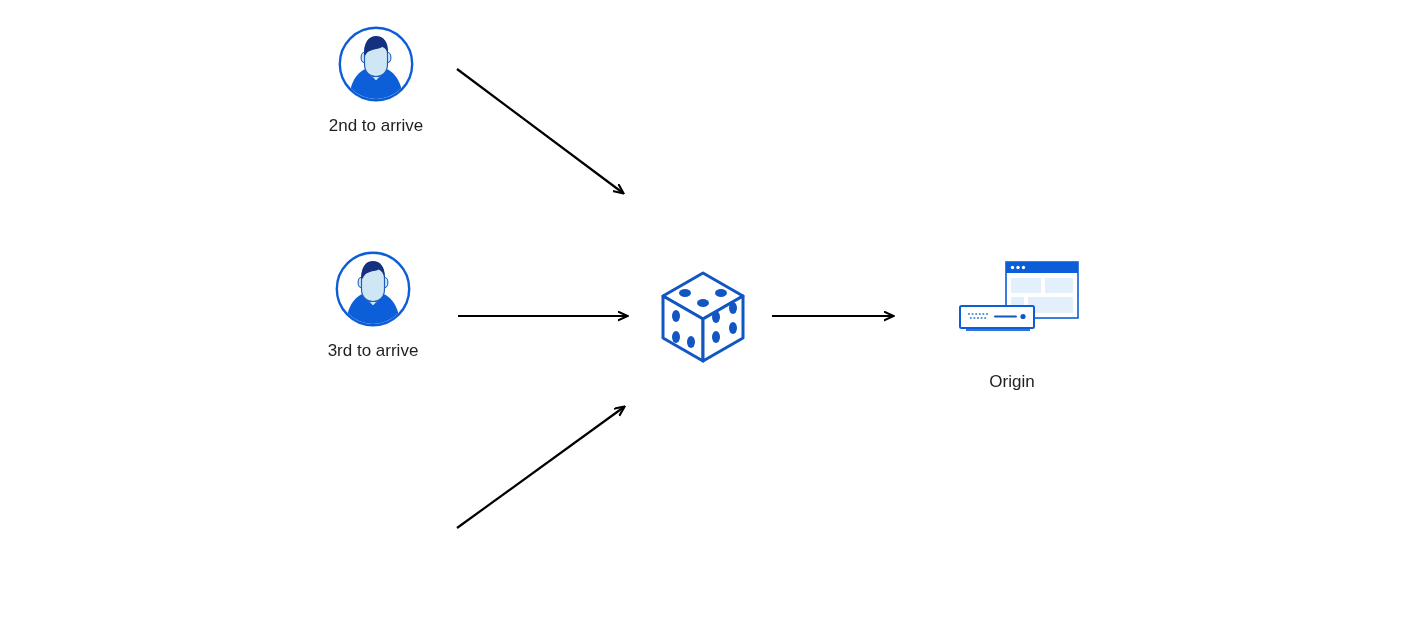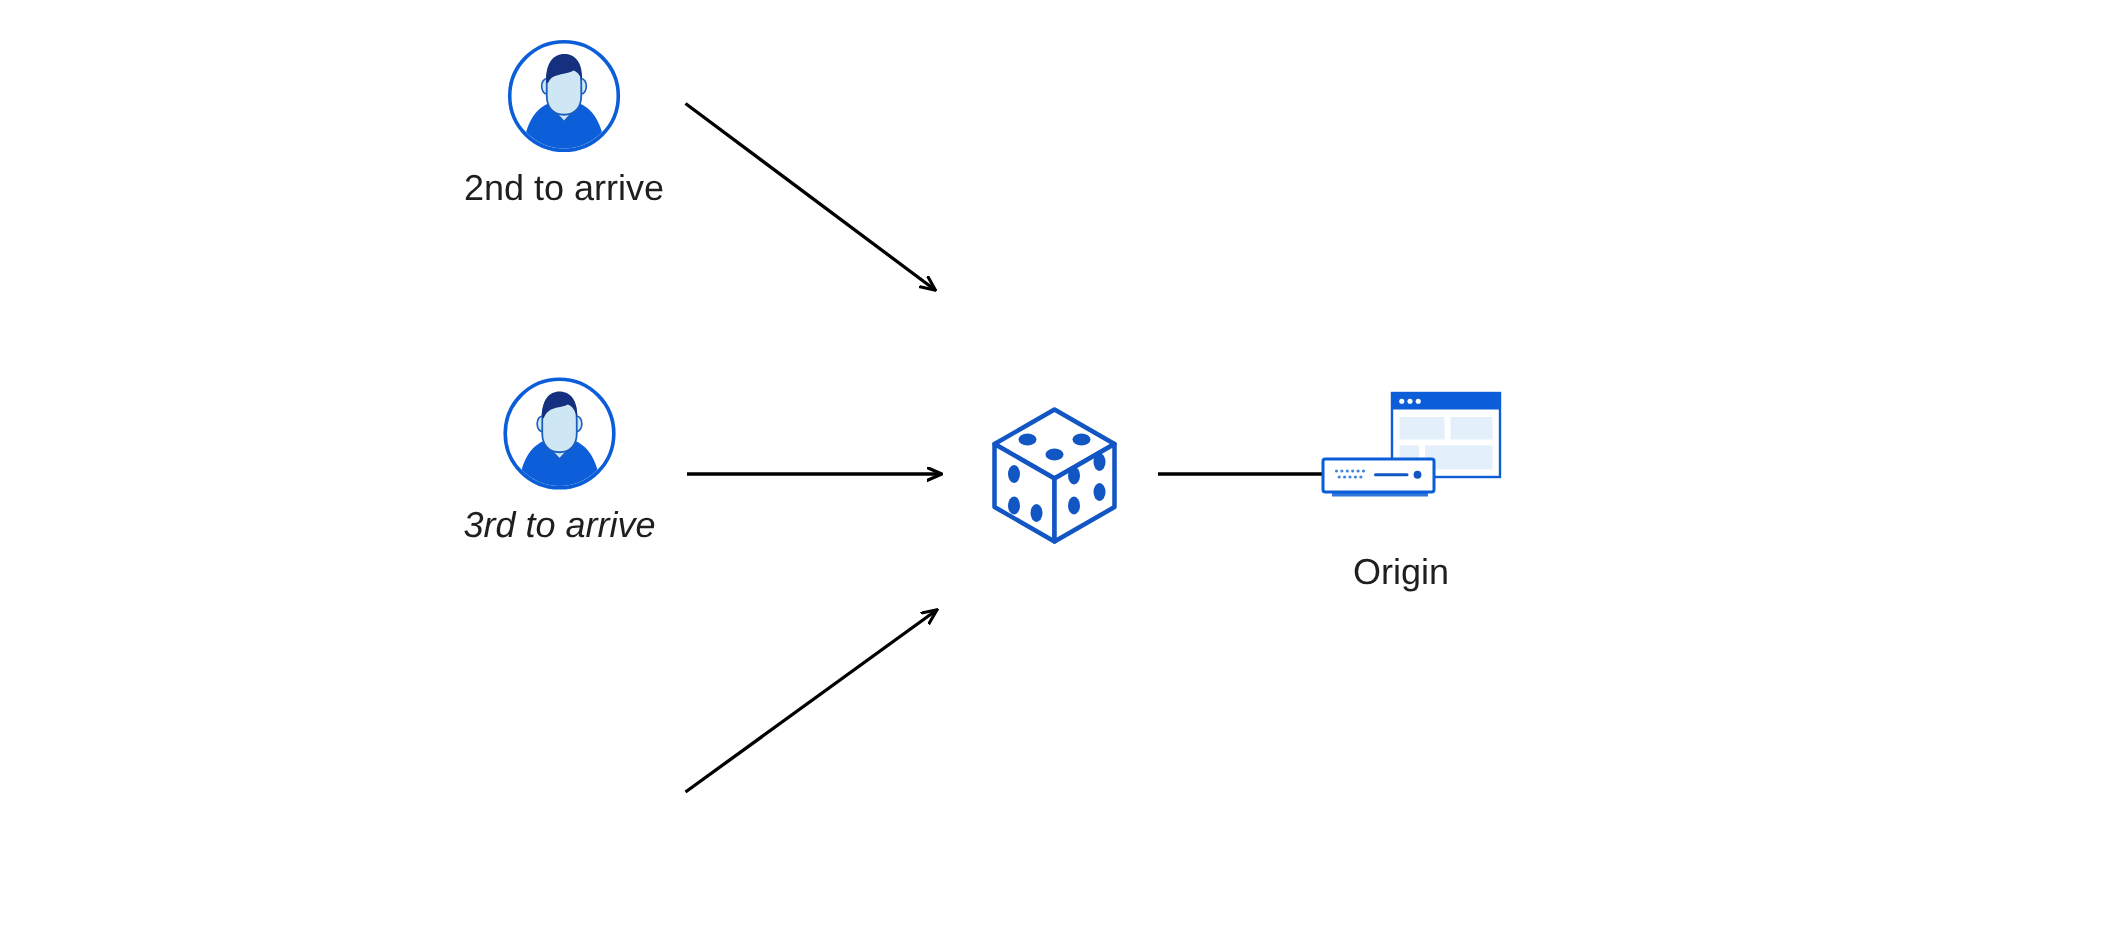--- a/index.html
+++ b/index.html
@@ -31,21 +31,21 @@
     text-align: center;
   }
   .avatar-wrap {
     width: 76px;
     height: 76px;
     margin: 0 auto;
     display: block;
   }
   .node-label {
     margin-top: 12px;
-    font-size: 24px;
+    font-size: 17px;
     line-height: 24px;
     color: #1f1f1f;
     white-space: nowrap;
     font-family: "Liberation Sans", sans-serif;
   }
   .origin-node {
     width: 200px;
     text-align: center;
   }
   .origin-art {
@@ -100,21 +100,21 @@
         <path d="M38 44.5 L33 49.5 L38 55 L43 49.5 Z" fill="#cfe7f5" stroke="#1a5fbf" stroke-width="1"></path>
         <ellipse cx="26.6" cy="31.5" rx="3.5" ry="5.2" fill="#cfe7f5" stroke="#1a5fbf" stroke-width="1.1"></ellipse>
         <ellipse cx="49.4" cy="31.5" rx="3.5" ry="5.2" fill="#cfe7f5" stroke="#1a5fbf" stroke-width="1.1"></ellipse>
         <path d="M26.5 29 C26.5 16.5 31.5 11.5 38 11.5 C44.5 11.5 49.5 16.5 49.5 29 L49.5 38 C49.5 46 44.8 50.5 38 50.5 C31.2 50.5 26.5 46 26.5 38 Z" fill="#cfe7f5" stroke="#1a5fbf" stroke-width="1.2"></path>
         <path d="M26.2 28.5 C25.6 16 31 10 38 10 C45.2 10 50.6 15.2 50 27.5 C49.2 25.2 47.4 22 44.4 21 C40.6 23.6 31.2 23.2 28.6 27.2 C27.8 28.4 27 30.8 26.2 28.5 Z" fill="#14307f"></path>
       </g>
     </svg>
     <div class="node-label">2nd to arrive</div>
   </div>
 
-  <div class="node avatar-node" style="left:283px; top:251px;font-style:italic;">
+  <div class="node avatar-node" style="left:283px; top:251px;">
     <svg class="avatar-wrap" viewBox="0 0 76 76">
       <circle cx="38" cy="38" r="36.2" fill="#ffffff" stroke="#0b5ed7" stroke-width="2.4"></circle>
       <clipPath id="clip-a2">
           <circle cx="38" cy="38" r="35"></circle>
         </clipPath>
       <g clip-path="url(#clip-a2)">
         <path d="M38 41 C22 41 12.5 52 10.5 75 L65.5 75 C63.5 52 54 41 38 41 Z" fill="#0d5fd9"></path>
         <path d="M31.5 36 L44.5 36 L44.5 47 C44.5 50 41.6 52 38 52 C34.4 52 31.5 50 31.5 47 Z" fill="#cfe7f5" stroke="#1a5fbf" stroke-width="1.1"></path>
         <path d="M38 44.5 L33 49.5 L38 55 L43 49.5 Z" fill="#cfe7f5" stroke="#1a5fbf" stroke-width="1"></path>
         <ellipse cx="26.6" cy="31.5" rx="3.5" ry="5.2" fill="#cfe7f5" stroke="#1a5fbf" stroke-width="1.1"></ellipse>
@@ -142,21 +142,21 @@
         <ellipse cx="43" cy="80" rx="4" ry="6"></ellipse>
         <ellipse cx="28" cy="75" rx="4" ry="6"></ellipse>
         <ellipse cx="68" cy="55" rx="4" ry="6"></ellipse>
         <ellipse cx="85" cy="46" rx="4" ry="6"></ellipse>
         <ellipse cx="68" cy="75" rx="4" ry="6"></ellipse>
         <ellipse cx="85" cy="66" rx="4" ry="6"></ellipse>
       </g>
     </svg>
   </div>
 
-  <div class="node origin-node" style="left:834px; top:258px;">
+  <div class="node origin-node" style="left:912px; top:258px;">
     <svg class="origin-art" viewBox="0 0 140 100">
 
       <g>
         <rect x="64" y="4" width="72" height="56" fill="#ffffff" stroke="#0b5ed7" stroke-width="1.6"></rect>
         <rect x="64" y="4" width="72" height="11" fill="#0b5ed7"></rect>
         <circle cx="70.5" cy="9.5" r="1.7" fill="#ffffff"></circle>
         <circle cx="76" cy="9.5" r="1.7" fill="#ffffff"></circle>
         <circle cx="81.5" cy="9.5" r="1.7" fill="#ffffff"></circle>
         <rect x="69" y="20" width="30" height="15" fill="#e3f0fb"></rect>
         <rect x="103" y="20" width="28" height="15" fill="#e3f0fb"></rect>

